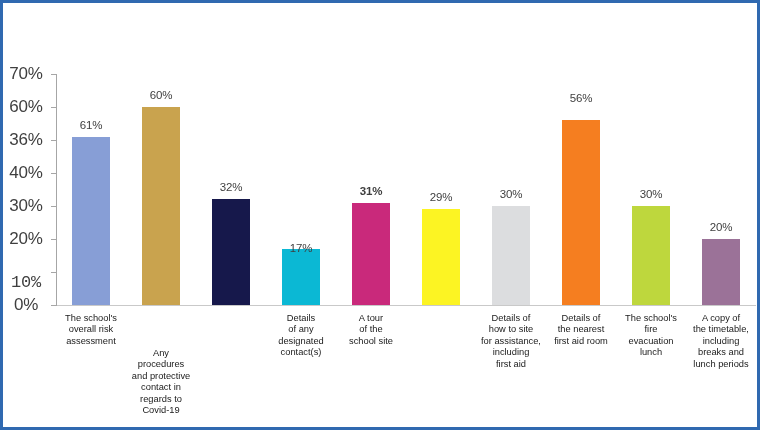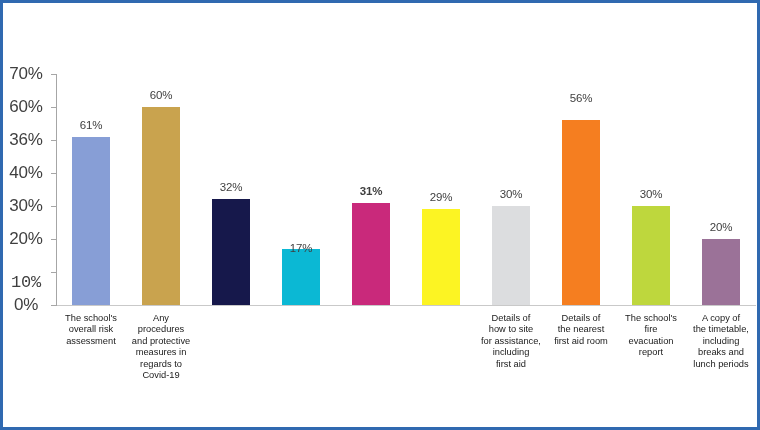--- a/index.html
+++ b/index.html
@@ -94,40 +94,51 @@
           <div class="bar-val" style="top: 115.7px;">61%</div>
           <div class="bar-cat" style="left: -2px; width: 74px;">
             <div>The school's</div>
             <div>overall risk</div>
             <div>assessment</div>
           </div>
         </div>
         <div style="position: absolute; left: 123px; top: 0px; width: 70px; height: 430px;">
           <div style="position: absolute; left: 50%; transform: translateX(-50%); width: 38px; top: 104px; height: 198px; background: rgb(201, 163, 78);"></div>
           <div class="bar-val" style="top: 86px;">60%</div>
-          <div class="bar-cat" style="left: -2px; width: 74px;">
+          <div class="bar-cat" style="left: -2px; width: 74px; margin-top: 35px;">
             <div>Any</div>
             <div>procedures</div>
             <div>and protective</div>
-            <div>measures in</div>
+            <div>contact in</div>
             <div>regards to</div>
             <div>Covid-19</div>
           </div>
         </div>
         <div style="position: absolute; left: 193px; top: 0px; width: 70px; height: 430px;">
           <div style="position: absolute; left: 50%; transform: translateX(-50%); width: 38px; top: 196.4px; height: 105.6px; background: rgb(22, 24, 75);"></div>
           <div class="bar-val" style="top: 178.4px;">32%</div>
         </div>
         <div style="position: absolute; left: 263px; top: 0px; width: 70px; height: 430px;">
           <div style="position: absolute; left: 50%; transform: translateX(-50%); width: 38px; top: 245.9px; height: 56.1px; background: rgb(11, 184, 212);"></div>
           <div class="bar-val" style="top: 220px; margin-top: 19px;">17%</div>
+          <div class="bar-cat" style="left: -2px; width: 74px;">
+            <div>Details</div>
+            <div>of any</div>
+            <div>designated</div>
+            <div>contact(s)</div>
+          </div>
         </div>
         <div style="position: absolute; left: 333px; top: 0px; width: 70px; height: 430px;">
           <div style="position: absolute; left: 50%; transform: translateX(-50%); width: 38px; top: 199.7px; height: 102.3px; background: rgb(201, 41, 123);"></div>
           <div class="bar-val" style="top: 181.7px; font-weight: bold;">31%</div>
+          <div class="bar-cat" style="left: -2px; width: 74px;">
+            <div>A tour</div>
+            <div>of the</div>
+            <div>school site</div>
+          </div>
         </div>
         <div style="position: absolute; left: 403px; top: 0px; width: 70px; height: 430px;">
           <div style="position: absolute; left: 50%; transform: translateX(-50%); width: 38px; top: 206.3px; height: 95.7px; background: rgb(252, 244, 35);"></div>
           <div class="bar-val" style="top: 188.3px;">29%</div>
         </div>
         <div style="position: absolute; left: 473px; top: 0px; width: 70px; height: 430px;">
           <div style="position: absolute; left: 50%; transform: translateX(-50%); width: 38px; top: 203px; height: 99px; background: rgb(220, 221, 223);"></div>
           <div class="bar-val" style="top: 185px;">30%</div>
           <div class="bar-cat" style="left: -2px; width: 74px;">
             <div>Details of</div>
@@ -146,21 +157,21 @@
             <div>first aid room</div>
           </div>
         </div>
         <div style="position: absolute; left: 613px; top: 0px; width: 70px; height: 430px;">
           <div style="position: absolute; left: 50%; transform: translateX(-50%); width: 38px; top: 203px; height: 99px; background: rgb(190, 215, 61);"></div>
           <div class="bar-val" style="top: 185px;">30%</div>
           <div class="bar-cat" style="left: -2px; width: 74px;">
             <div>The school's</div>
             <div>fire</div>
             <div>evacuation</div>
-            <div>report</div>
+            <div>lunch</div>
           </div>
         </div>
         <div style="position: absolute; left: 683px; top: 0px; width: 70px; height: 430px;">
           <div style="position: absolute; left: 50%; transform: translateX(-50%); width: 38px; top: 236px; height: 66px; background: rgb(155, 114, 152);"></div>
           <div class="bar-val" style="top: 218px;">20%</div>
           <div class="bar-cat" style="left: -2px; width: 74px;">
             <div>A copy of</div>
             <div>the timetable,</div>
             <div>including</div>
             <div>breaks and</div>

